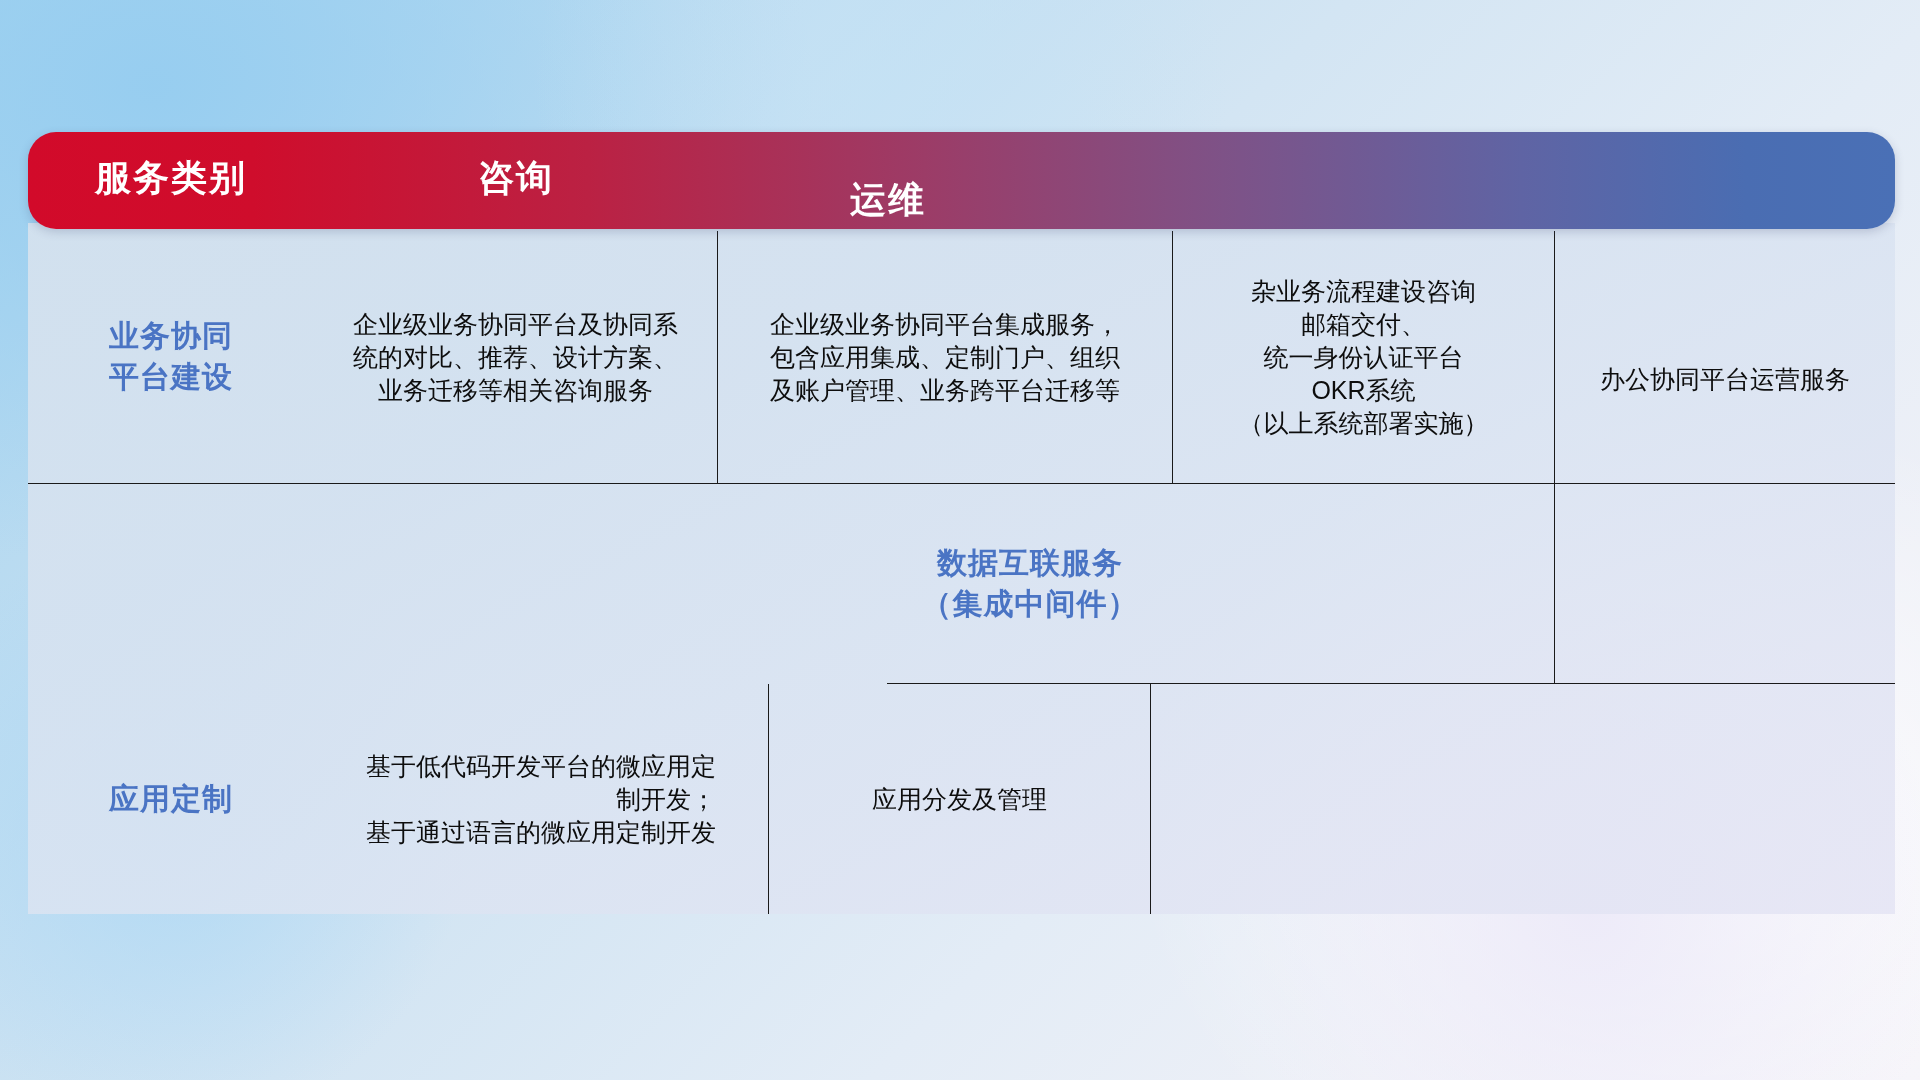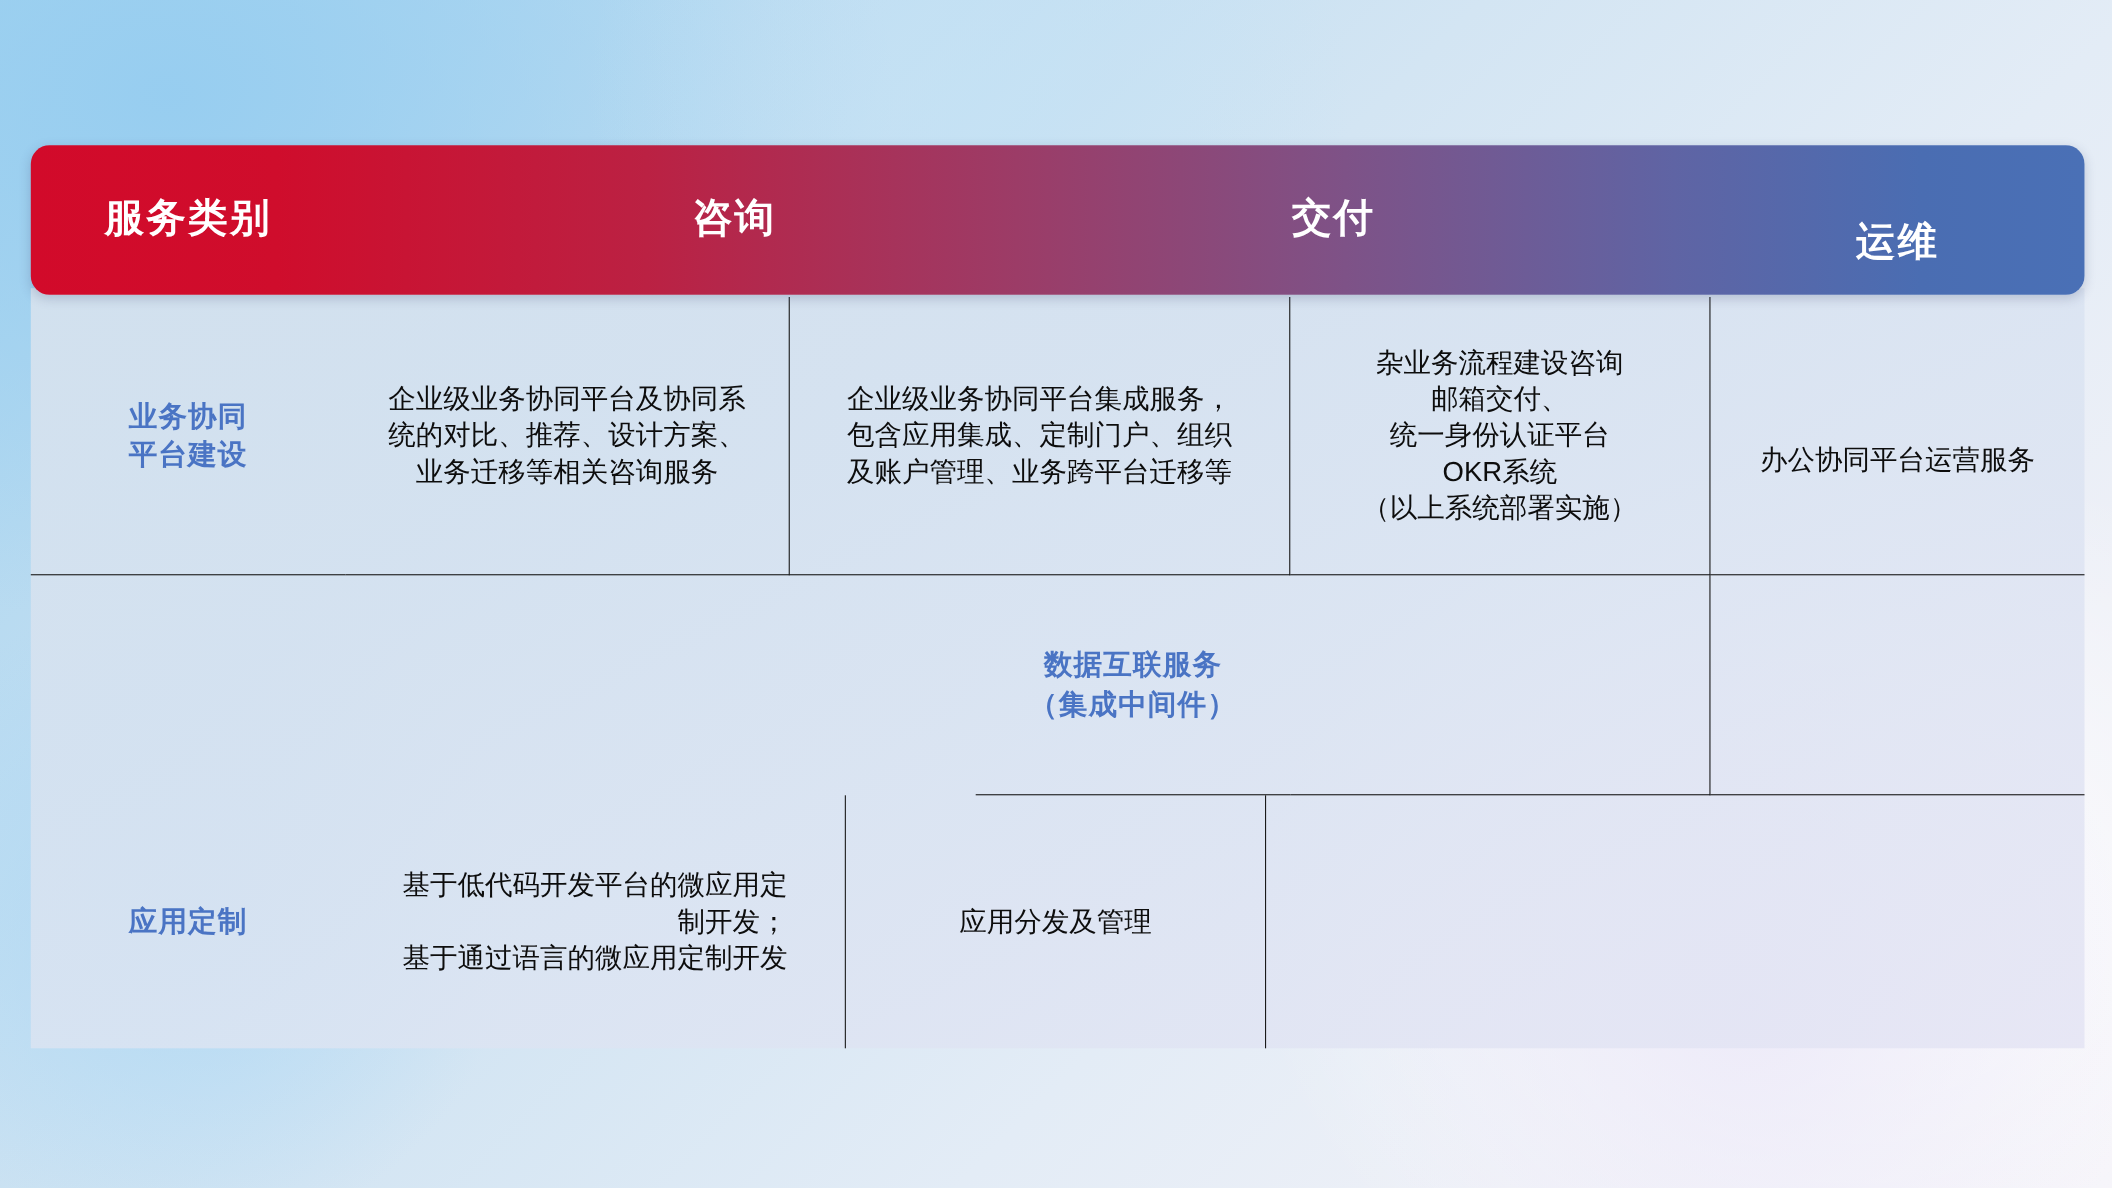--- a/index.html
+++ b/index.html
@@ -42,36 +42,35 @@
   .table-wrap {
     position: absolute;
     left: 28px;
     top: 132px;
     width: 1867px;
   }
 
   
   .header-bar {
     display: flex;
-    height: 136px;
-    border-radius: 17px;
+    height: 97px;
+    border-radius: 28px;
     overflow: hidden;
     background: linear-gradient(90deg,
         #d20a2a 0%,
         #cf0d2c 12%,
         #bb2143 30%,
         #9c3c67 48%,
         #7e5287 64%,
         #5f64a4 80%,
         #4a6db2 92%,
         #4a70b6 100%);
     box-shadow: 0 3px 10px rgba(60,70,110,0.22);
     position: relative;
     z-index: 3;
-    justify-content: space-between;
   }
   .header-cell {
     display: flex;
     align-items: center;
     justify-content: center;
     color: #ffffff;
     font-size: 36px;
     font-weight: bold;
     letter-spacing: 2px;
     padding-bottom: 4px;
@@ -105,21 +104,21 @@
     line-height: 1.32;
     border-right: 1.6px solid #1a1a1a;
     border-bottom: 1.6px solid #1a1a1a;
   }
   .cell.no-right { border-right: none; }
   .cell.no-bottom { border-bottom: none; text-align: right; }
 
   .cell.label {
     color: #4a74c4;
     font-weight: bold;
-    font-size: 26px;
+    font-size: 30px;
     line-height: 1.36;
     letter-spacing: 1px;
     border-right: none;
   }
 
   
   .c0 { width: 286px; flex: 0 0 286px; }
   .c1 { width: 404px; flex: 0 0 404px; }
   .c2 { width: 455px; flex: 0 0 455px; }
   .c3 { width: 382px; flex: 0 0 382px; }
@@ -137,21 +136,20 @@
 
 <div class="bg-glow glow-c"></div>
 <div class="bg-glow glow-a"></div>
 <div class="bg-glow glow-b"></div>
 
 <div class="table-wrap">
 
   <div class="header-bar">
     <div class="header-cell c0">服务类别</div>
     <div class="header-cell c1">咨询</div>
-    <div class="header-cell c3">交付</div>
     <div class="header-cell c4">运维</div>
   </div>
 
   <div class="body-panel">
 
     <div class="row r0">
       <div class="cell label c0 ml">业务协同
 平台建设</div>
       <div class="cell c1 ml">企业级业务协同平台及协同系
 统的对比、推荐、设计方案、

